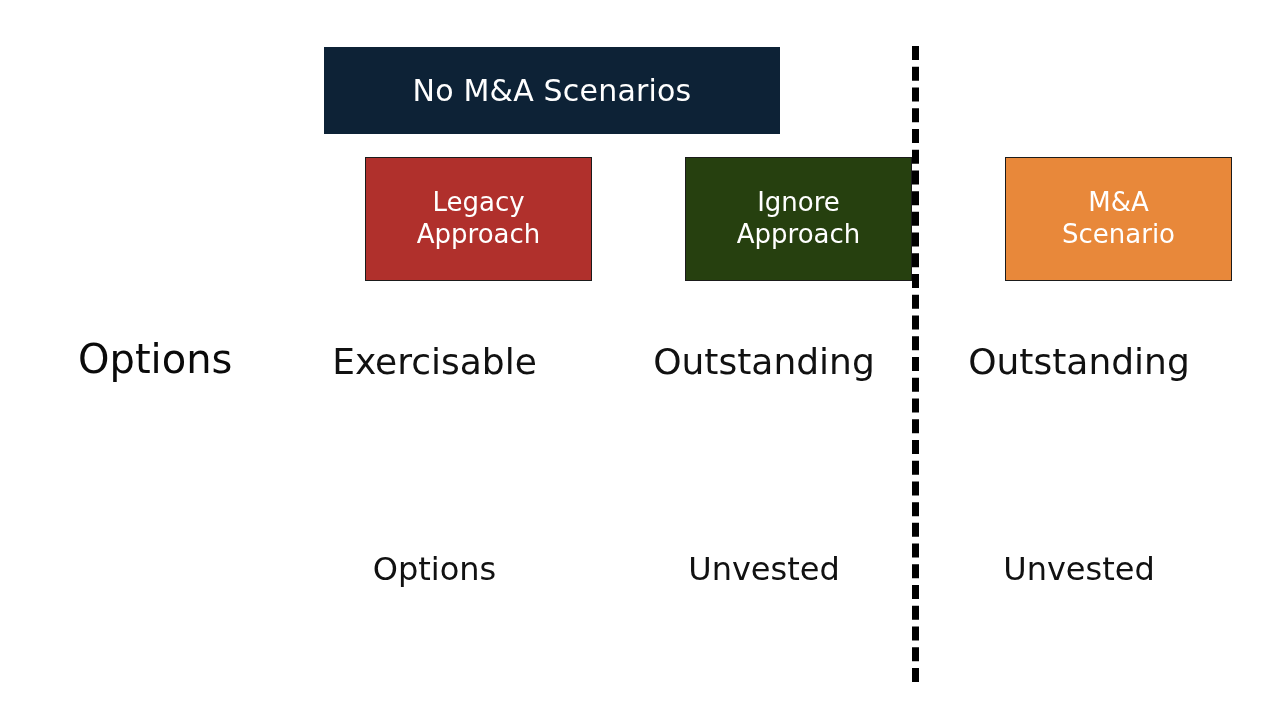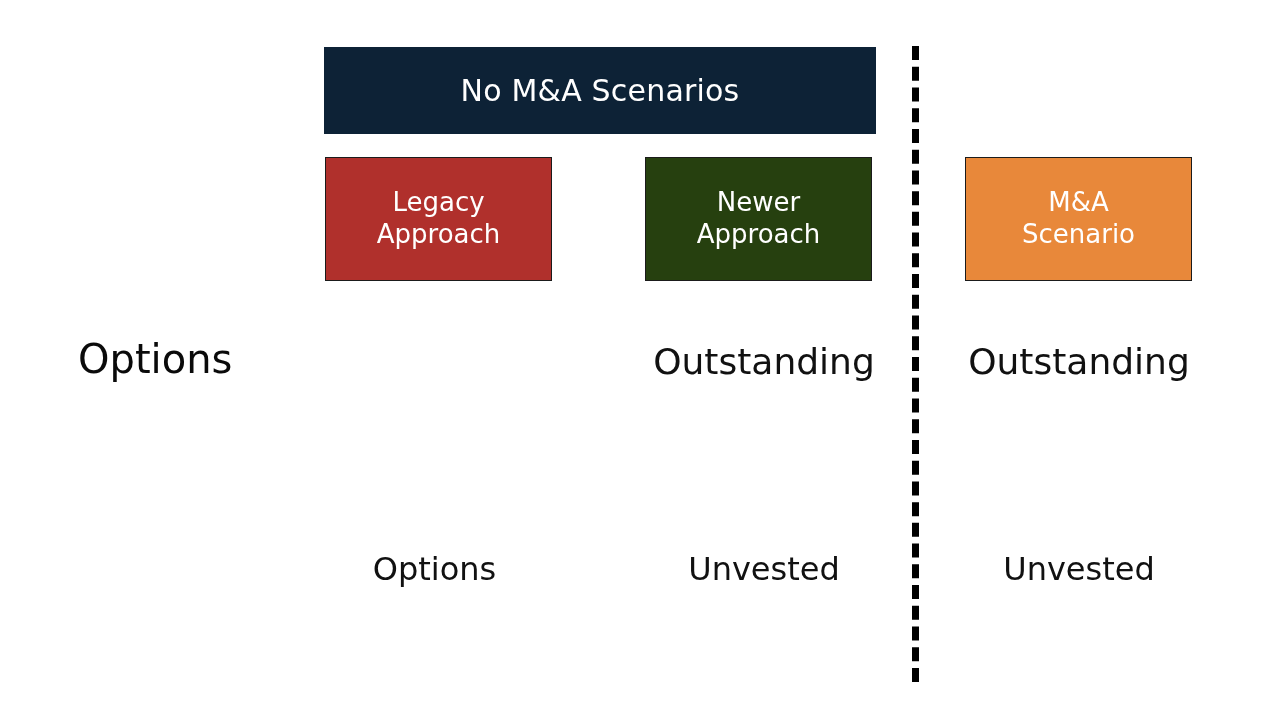--- a/index.html
+++ b/index.html
@@ -23,21 +23,21 @@
     width: 1280px;
     height: 720px;
     background: #ffffff;
   }
 
   
   .banner {
     position: absolute;
     left: 324px;
     top: 47px;
-    width: 552px;
+    width: 456px;
     height: 87px;
     background: #0d2236;
     display: flex;
     align-items: center;
     justify-content: center;
     box-sizing: border-box;
   }
   .banner-label {
     color: #ffffff;
     font-size: 30px;
@@ -51,20 +51,21 @@
   .cat-box {
     position: absolute;
     top: 157px;
     width: 227px;
     height: 124px;
     border: 1.5px solid #1b1b1b;
     box-sizing: border-box;
     display: flex;
     align-items: center;
     justify-content: center;
+    margin-left: 40px;
   }
   .cat-label {
     color: #ffffff;
     font-size: 26px;
     font-weight: 400;
     line-height: 1.22;
     text-align: center;
     white-space: pre-line;
   }
   #cat-legacy  { left: 325px; }
@@ -131,33 +132,34 @@
   <div class="banner">
     <span class="banner-label">No M&amp;A Scenarios</span>
   </div>
 
   <div class="cat-box" id="cat-legacy" style="background:#b0302c;">
     <span class="cat-label">Legacy
 Approach</span>
   </div>
 
   <div class="cat-box" id="cat-newer" style="background:#26400f;">
-    <span class="cat-label">Newer
+    <span class="cat-label">Ignore
 Approach</span>
   </div>
 
   <div class="cat-box" id="cat-ma" style="background:#e8883a;">
     <span class="cat-label">M&amp;A
 Scenario</span>
   </div>
 
   <div class="divider"></div>
 
   <div class="row" id="row-options">
     <div class="row-label">Options</div>
+    <div class="cell cell-c1">Exercisable</div>
     <div class="cell cell-c2">Outstanding</div>
     <div class="cell cell-c3">Outstanding</div>
   </div>
 
   <div class="row" id="row-rsu">
     <div class="cell cell-c1">Options</div>
     <div class="cell cell-c2">Unvested</div>
     <div class="cell cell-c3">Unvested</div>
   </div>
 

